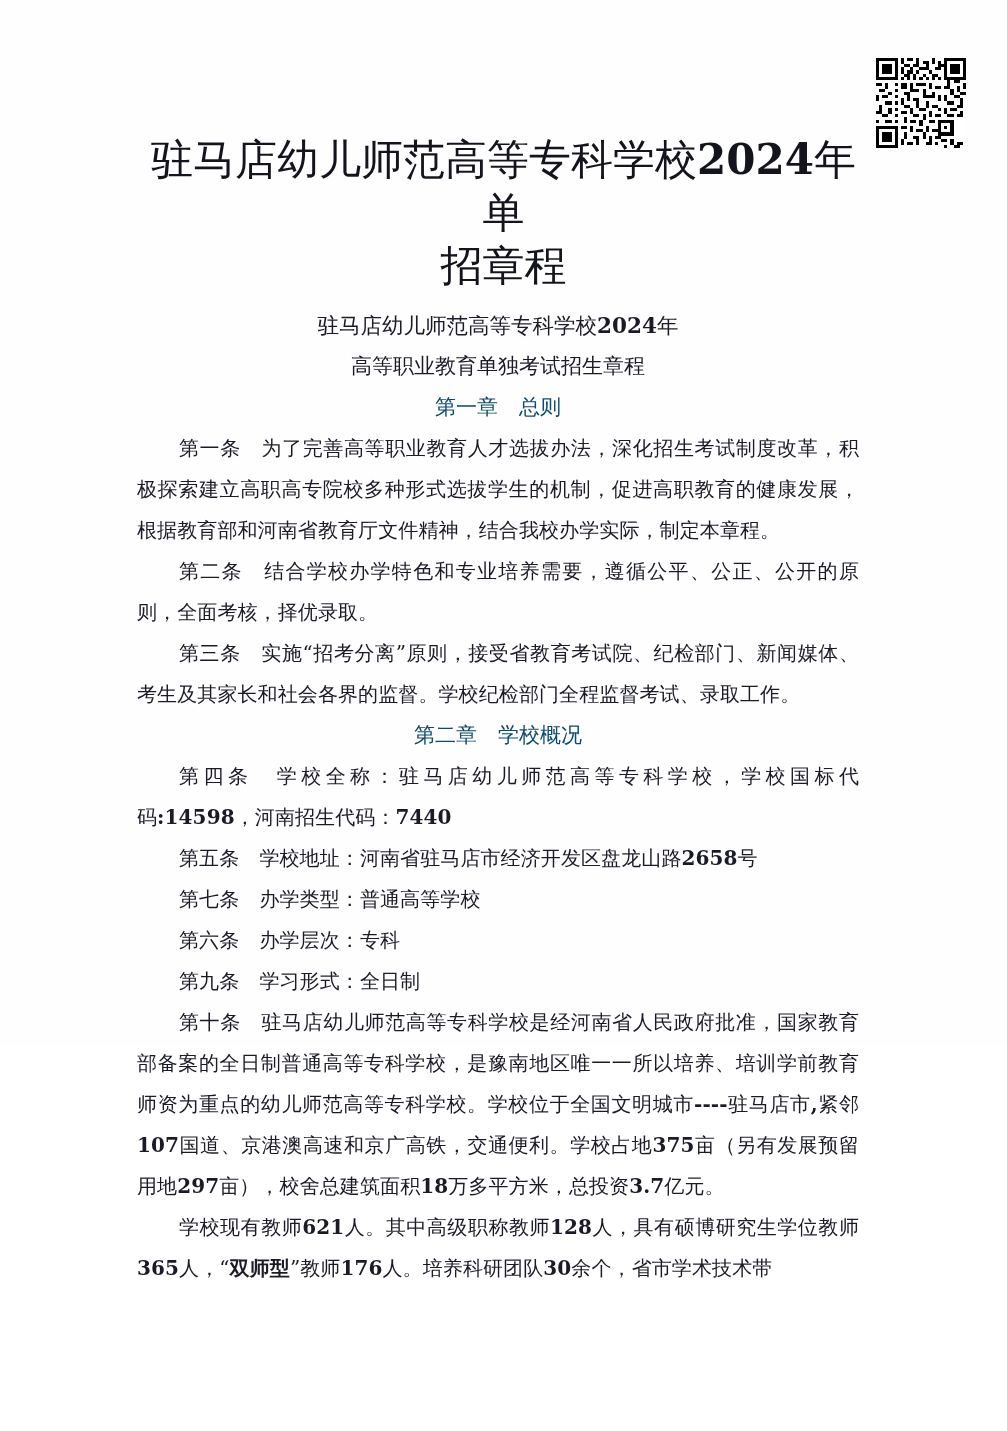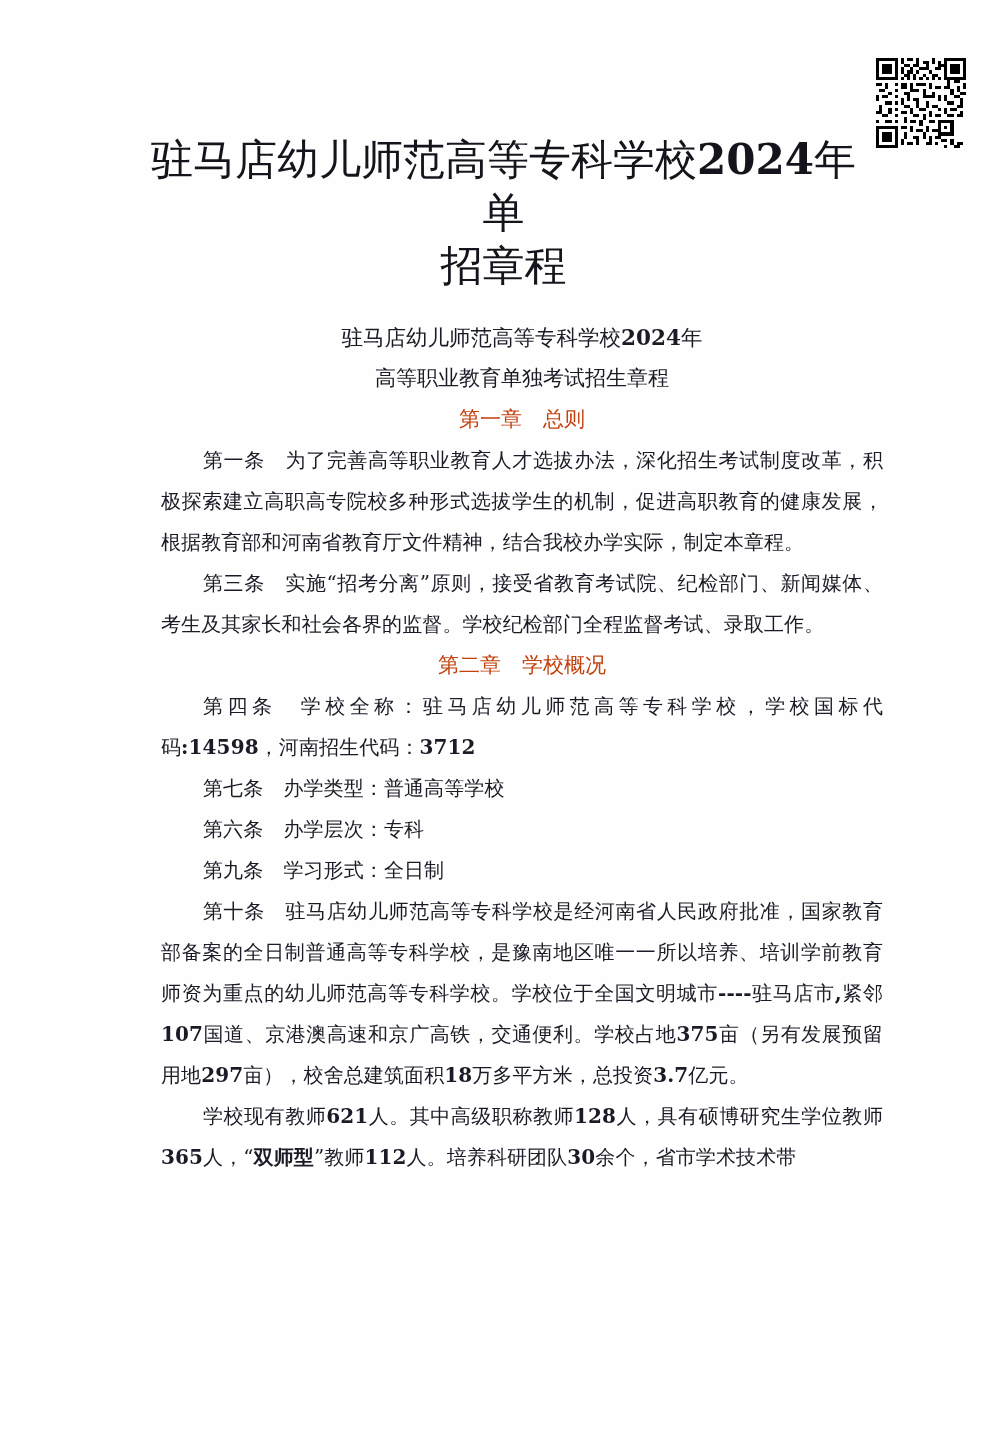--- a/index.html
+++ b/index.html
@@ -48,40 +48,39 @@
     letter-spacing: 0px;
     color: #14141c;
     font-family: "DejaVu Serif", "Liberation Serif", serif;
   }
   .doc-title .num { font-weight: 700; }
 
   
   .body-block {
     position: absolute;
     left: 137px;
-    top: 317px;
+    top: 305px;
     width: 722px;
-    margin-left: 24px;
   }
 
   .line-center {
     text-align: center;
     font-size: 21px;
     line-height: 41px;
     color: #1b1b27;
     white-space: pre;
   }
   .line-center.sub-main { font-size: 21.5px; }
   .line-center .num { font-weight: 700; }
 
   .chapter {
     text-align: center;
     font-size: 21px;
     line-height: 41px;
-    color: #c2410c;
+    color: #0c4a6e;
     white-space: pre;
   }
 
   p.para {
     margin: 0;
     font-size: 20px;
     line-height: 41px;
     text-align: justify;
     text-justify: inter-ideograph;
     text-indent: 42px;
@@ -257,31 +256,33 @@
 
   <div class="body-block">
 
     <div class="line-center sub-main">驻马店幼儿师范高等专科学校<span class="num">2024</span>年</div>
     <div class="line-center">高等职业教育单独考试招生章程</div>
 
     <div class="chapter">第一章　总则</div>
 
     <p class="para">第一条　为了完善高等职业教育人才选拔办法，深化招生考试制度改革，积极探索建立高职高专院校多种形式选拔学生的机制，促进高职教育的健康发展，根据教育部和河南省教育厅文件精神，结合我校办学实际，制定本章程。</p>
 
+    <p class="para">第二条　结合学校办学特色和专业培养需要，遵循公平、公正、公开的原则，全面考核，择优录取。</p>
 
     <p class="para">第三条　实施“招考分离”原则，接受省教育考试院、纪检部门、新闻媒体、考生及其家长和社会各界的监督。学校纪检部门全程监督考试、录取工作。</p>
 
     <div class="chapter">第二章　学校概况</div>
 
-    <p class="para">第四条　学校全称：驻马店幼儿师范高等专科学校，学校国标代码<span class="b">:14598</span>，河南招生代码：<span class="b">3712</span></p>
-
+    <p class="para">第四条　学校全称：驻马店幼儿师范高等专科学校，学校国标代码<span class="b">:14598</span>，河南招生代码：<span class="b">7440</span></p>
+
+    <p class="para item">第五条　学校地址：河南省驻马店市经济开发区盘龙山路<span class="b">2658</span>号</p>
 
     <p class="para item">第七条　办学类型：普通高等学校</p>
     <p class="para item">第六条　办学层次：专科</p>
     <p class="para item">第九条　学习形式：全日制</p>
 
     <p class="para">第十条　驻马店幼儿师范高等专科学校是经河南省人民政府批准，国家教育部备案的全日制普通高等专科学校，是豫南地区唯一一所以培养、培训学前教育师资为重点的幼儿师范高等专科学校。学校位于全国文明城市<span class="b">----</span>驻马店市<span class="b">,</span>紧邻<span class="b">107</span>国道、京港澳高速和京广高铁，交通便利。学校占地<span class="b">375</span>亩（另有发展预留用地<span class="b">297</span>亩），校舍总建筑面积<span class="b">18</span>万多平方米，总投资<span class="b">3.7</span>亿元。</p>
 
-    <p class="para">学校现有教师<span class="b">621</span>人。其中高级职称教师<span class="b">128</span>人，具有硕博研究生学位教师<span class="b">365</span>人，“<span class="b">双师型</span>”教师<span class="b">112</span>人。培养科研团队<span class="b">30</span>余个，省市学术技术带</p>
+    <p class="para">学校现有教师<span class="b">621</span>人。其中高级职称教师<span class="b">128</span>人，具有硕博研究生学位教师<span class="b">365</span>人，“<span class="b">双师型</span>”教师<span class="b">176</span>人。培养科研团队<span class="b">30</span>余个，省市学术技术带</p>
 
   </div>
 
 </div>
 
 </body></html>

